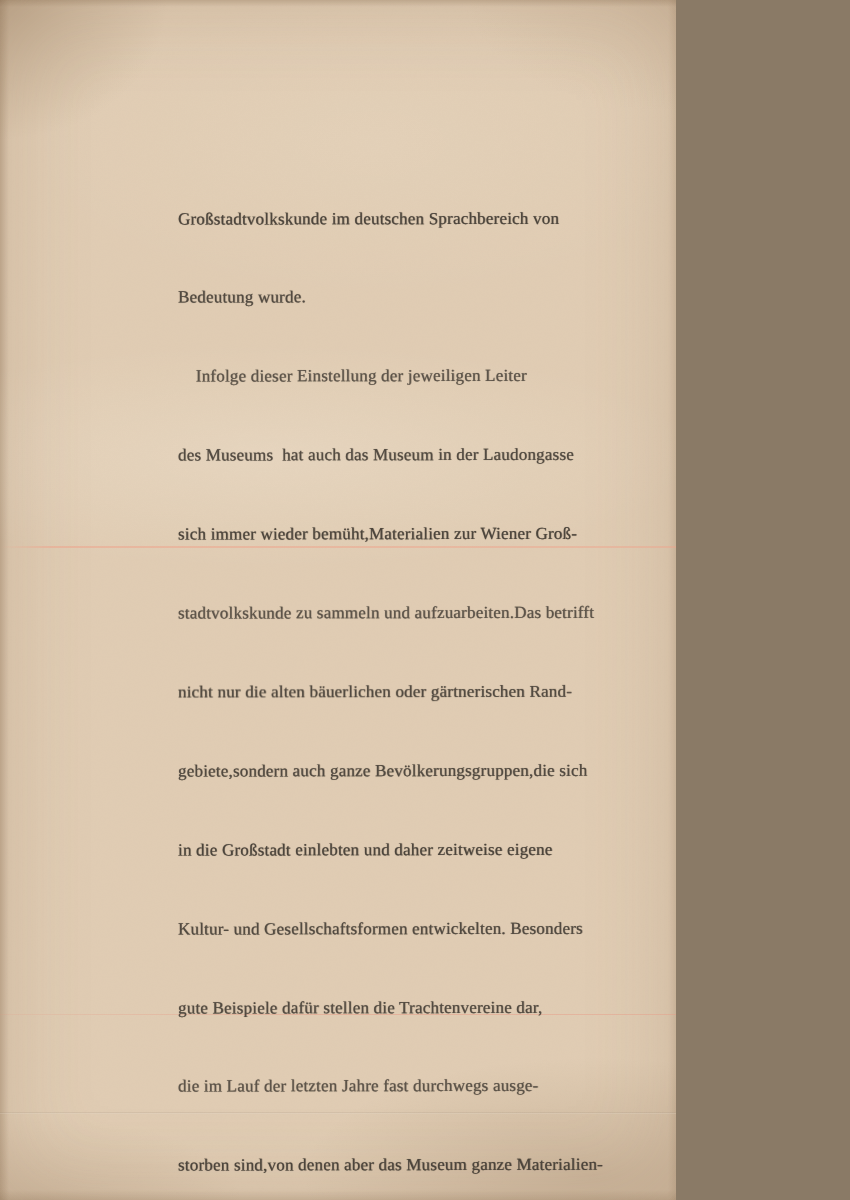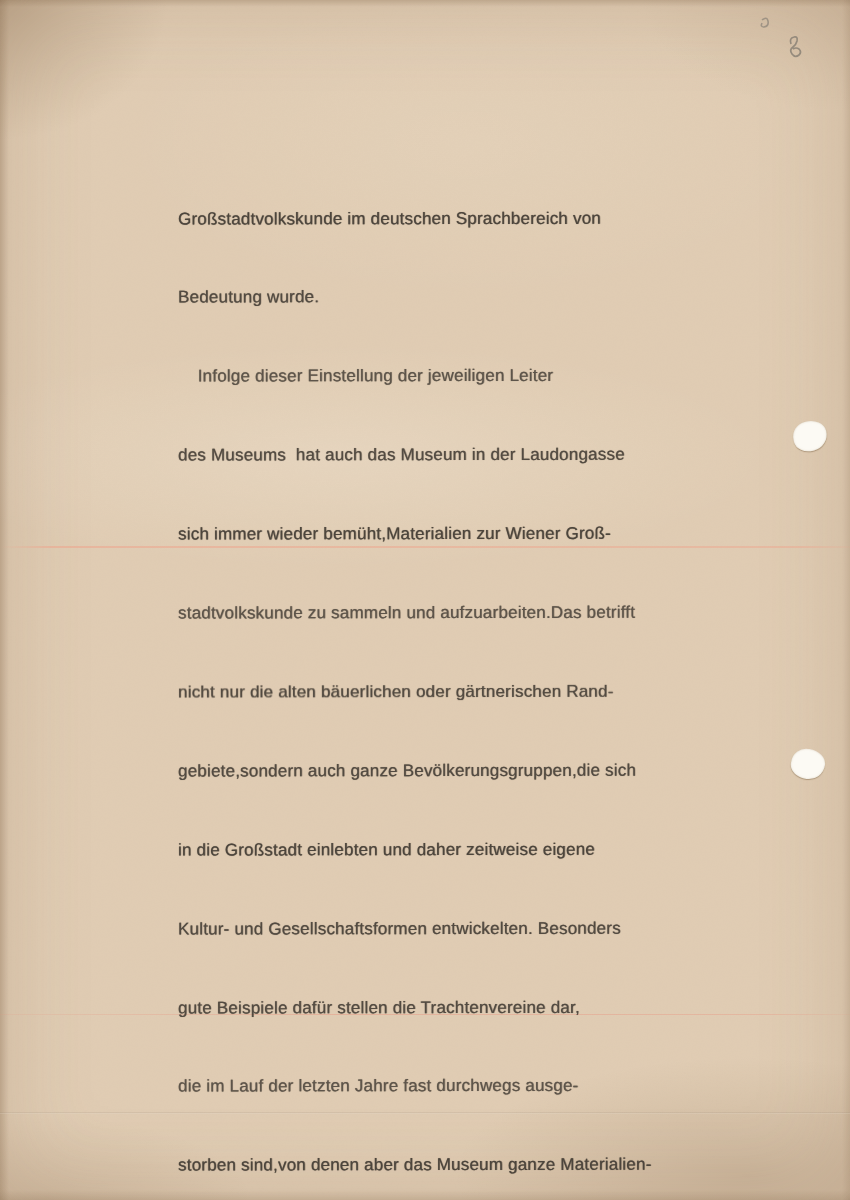--- a/index.html
+++ b/index.html
@@ -1,17 +1,17 @@
 <!DOCTYPE html>
 <html><head>
 <meta charset="utf-8">
 <style>
   html,body{margin:0;padding:0;background:#8a7a66;}
-  .stage{position:relative;width:850px;height:1200px;overflow:hidden;
-         font-family:Liberation Sans, sans-serif;}
+  .stage{position:relative;width:676px;height:1200px;overflow:hidden;
+         font-family:Liberation Serif, serif;}
   
   .paper{
     position:absolute;inset:0;
     background:
       radial-gradient(620px 160px at 40% 38%, rgba(255,248,236,.20), transparent 70%),
       radial-gradient(500px 220px at 55% 12%, rgba(255,246,232,.10), transparent 70%),
       radial-gradient(240px 200px at 0% 0%,   rgba(125,97,66,.30), transparent 70%),
       radial-gradient(300px 160px at 100% 0%, rgba(135,105,75,.14), transparent 70%),
       radial-gradient(420px 170px at 88% 98%, rgba(120,90,60,.20), transparent 70%),
       radial-gradient(300px 120px at 5% 100%, rgba(120,90,60,.14), transparent 70%),

